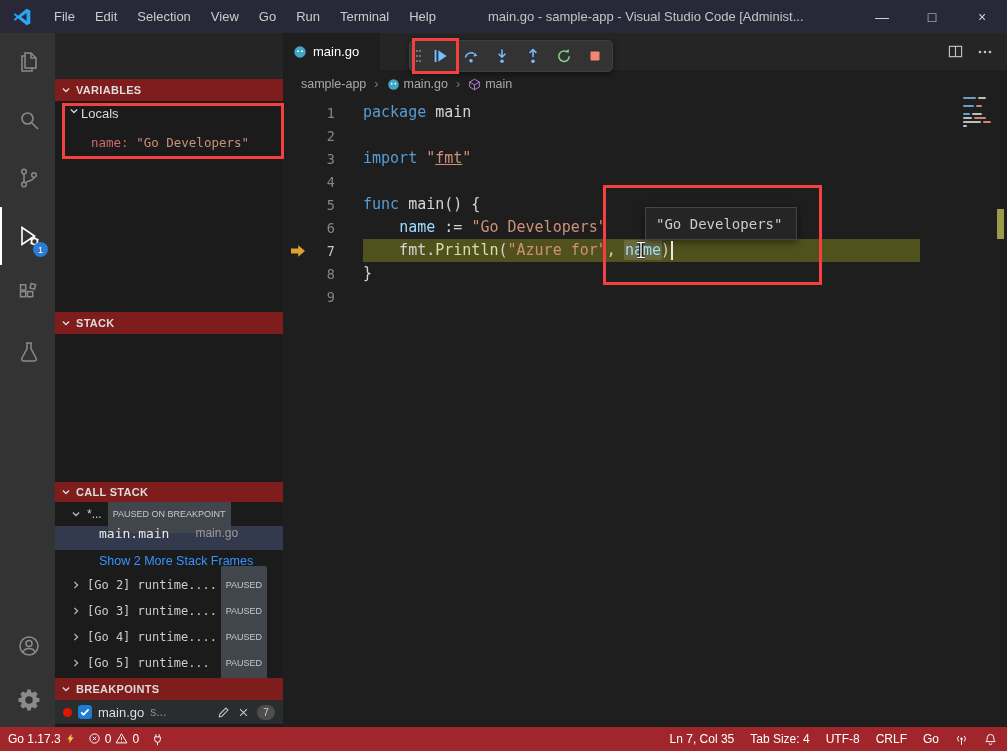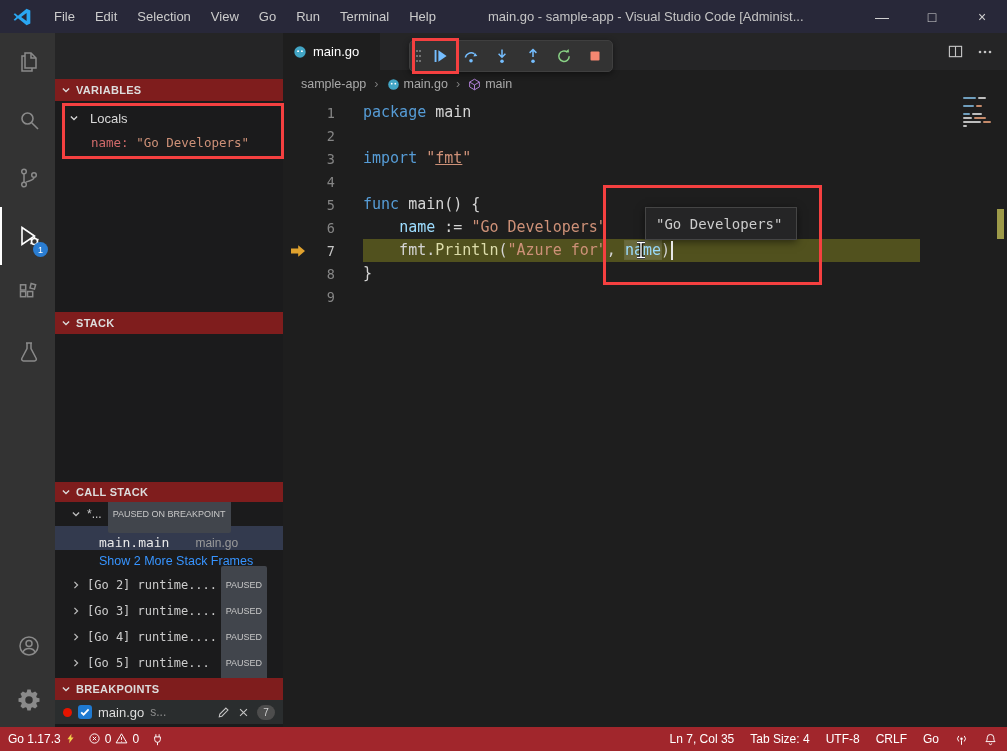--- a/index.html
+++ b/index.html
@@ -28,28 +28,28 @@
   .sidebar{position:absolute;top:33px;left:55px;width:228px;bottom:24px;background:#252526;z-index:2;overflow:hidden}
   .cfg-row{position:absolute;top:6px;left:0;right:0;height:28px;display:flex;align-items:center;padding:0 10px;gap:8px}
   .cfg-select{flex:1;height:25px;background:#3c3c3c;color:#cccccc;display:flex;align-items:center;gap:6px;padding:0 7px;font-size:12px;border-radius:2px}
   .cfg-select .lbl{flex:1;white-space:nowrap;overflow:hidden}
   .sec-h{position:absolute;left:0;right:0;height:22px;display:flex;align-items:center;gap:5px;padding:0 6px;font-size:11px;font-weight:bold;color:#dddddd;background:#7f1d1d;letter-spacing:.3px}
   .sec-body{position:absolute;left:0;right:0;background:#1b1b1c}
   .h-vars{top:46px}.b-vars{top:68px;height:211px}
   .h-watch{top:279px}.b-watch{top:301px;height:148px}
   .h-stack{top:449px;height:20px}.b-stack{top:469px;height:176px;overflow:hidden}
   .h-bp{top:645px}.b-bp{top:667px;height:27px}
-  .scope-row{display:flex;align-items:center;gap:11px;height:24px;padding:0 6px 0 14px;color:#d8d8d8;font-size:13px;margin-top:5px}
+  .scope-row{display:flex;gap:2px;height:24px;padding:0 6px 0 14px;color:#d8d8d8;font-size:13px;margin-top:5px}
   .var-row{display:flex;align-items:center;height:24px;padding-left:36px;font-family:"DejaVu Sans Mono",monospace;font-size:12.5px;white-space:pre}
   .var-name{color:#d16a6a}
   .var-val{color:#ce9178}
   .stack-row{display:flex;align-items:center;height:24px;padding:0 6px 0 16px;font-size:12px;color:#cccccc;gap:6px}
   .stack-row .chev{color:#bbbbbb;display:flex}
   .mini-badge{background:#41454c;color:#c8c8c8;font-size:9px;padding:14px 5px;border-radius:2px;white-space:nowrap}
-  .frame-row{height:24px;display:flex;align-items:flex-end;background:#333a4e;padding-left:44px;gap:26px}
+  .frame-row{height:24px;display:flex;align-items:flex-start;background:#333a4e;padding-left:44px;gap:26px}
   .frame-fn{font-family:"DejaVu Sans Mono",monospace;font-size:13px;color:#eaeaea}
   .frame-file{font-size:12px;color:#9a9a9a}
   .more-link{height:22px;display:flex;align-items:center;padding-left:44px;color:#3794ff;font-size:12.5px;white-space:nowrap}
   .thread{height:26px}
   .thread-label{font-family:"DejaVu Sans Mono",monospace;font-size:12px;white-space:nowrap;overflow:hidden;flex:1}
   .thread .mini-badge{margin-right:10px}
   .bp-row{display:flex;align-items:center;height:24px;gap:6px;padding:0 8px;background:#2a2d2e}
   .bp-dot{width:9px;height:9px;border-radius:50%;background:#e51400}
   .bp-file{font-size:13px;color:#dddddd}
   .bp-detail{font-size:12px;color:#8f8f8f}

